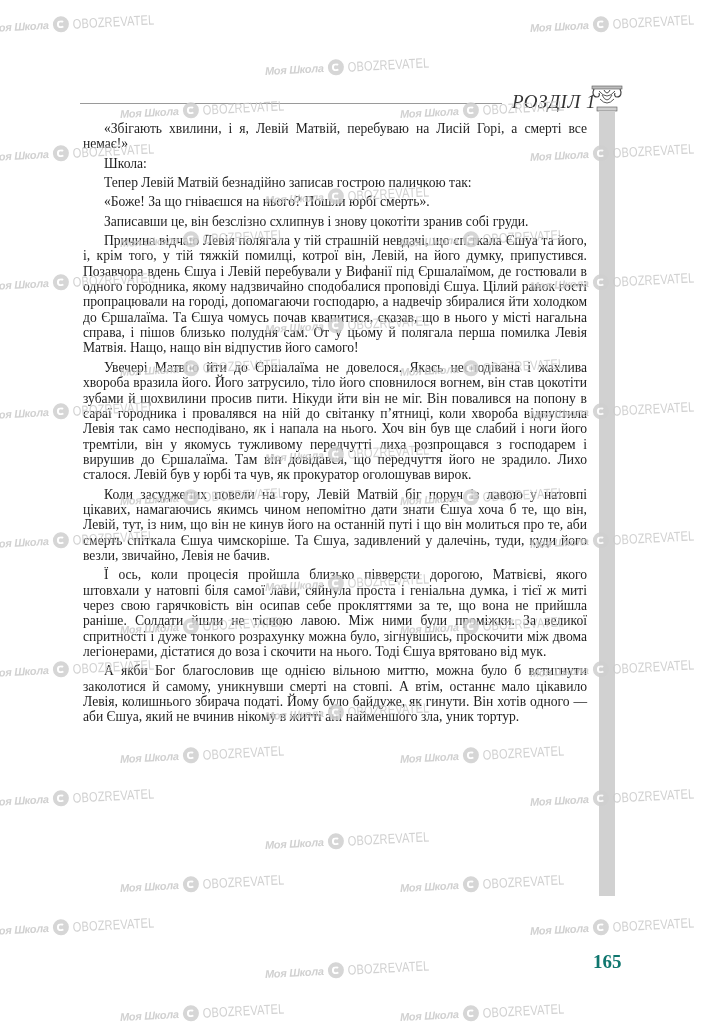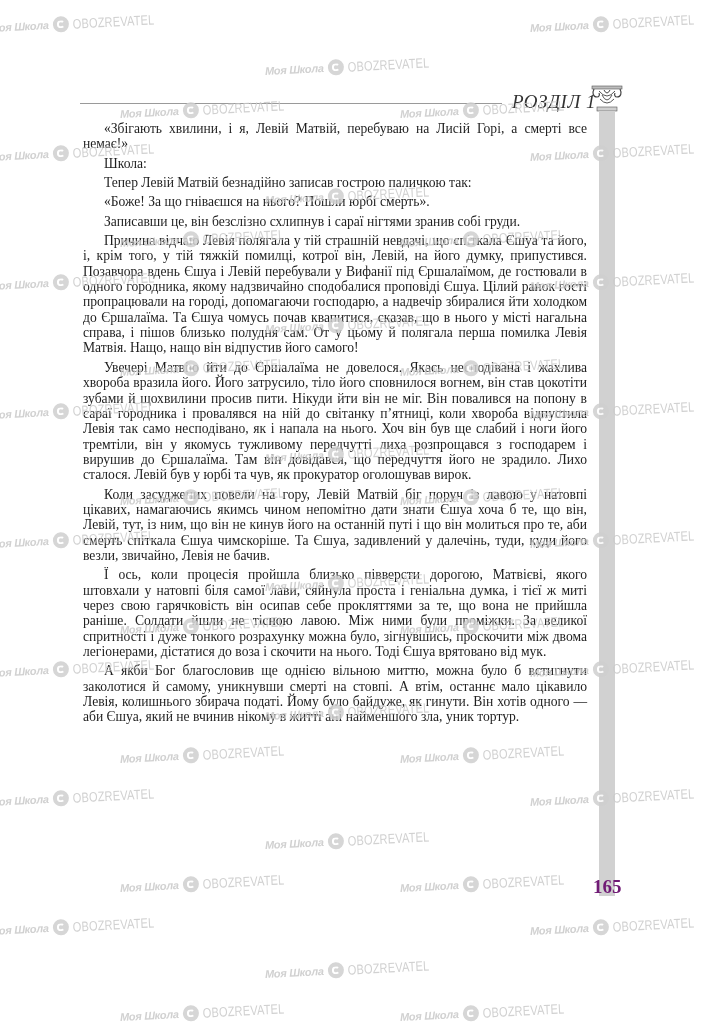--- a/index.html
+++ b/index.html
@@ -33,21 +33,21 @@
   }
   .column-bar {
     position:absolute; left:599px; top:113px; width:16px; height:783px; background:#d1d1d1; z-index:1;
   }
   .text-block {
     position:absolute; left:79px; top:117px; width:512px; z-index:2;
     font-size:13.6px; line-height:15.35px; text-align:justify;
   }
   .text-block p { margin:4px; text-indent:21px; }
   .page-number {
-    position:absolute; left:593px; top:876px; font-size:19px; font-weight:bold; z-index:2; color:#701a75;
+    position:absolute; left:593px; top:951px; font-size:19px; font-weight:bold; z-index:2; color:#0f766e;
   }
 </style>
 </head>
 <body>
 
 <div class="watermarks" id="wm-layer">
     <div class="wm" style="left: -10px; top: 20px;">
       <span class="wm-school">Моя Школа</span>
       <span class="wm-logo"></span>
       <span class="wm-brand">OBOZREVATEL</span>
@@ -262,21 +262,21 @@
     <rect x="7" y="22" width="20" height="4" fill="#cfcfcf" stroke="#555" stroke-width="0.6"></rect>
     <rect x="9" y="26" width="16" height="4" fill="#d1d1d1"></rect>
   </svg>
 </div>
 
 <div class="text-block" id="text-block">
     <p>«Збігають хвилини, і я, Левій Матвій, перебуваю на Лисій Горі, а смерті все немає!»</p>
     <p>Школа:</p>
     <p>Тепер Левій Матвій безнадійно записав гострою паличкою так:</p>
     <p>«Боже! За що гніваєшся на нього? Пошли юрбі смерть».</p>
-    <p>Записавши це, він безслізно схлипнув і сараї нігтями зранив собі груди.</p>
+    <p>Записавши це, він безслізно схлипнув і знову цокотіти зранив собі груди.</p>
     <p>Причина відчаю Левія полягала у тій страшній невдачі, що спіткала Єшуа та його, і, крім того, у тій тяжкій помилці, котрої він, Левій, на його думку, припустився. Позавчора вдень Єшуа і Левій перебували у Вифанії під Єршалаїмом, де гостювали в одного городника, якому надзвичайно сподобалися проповіді Єшуа. Цілий ранок гості пропрацювали на городі, допомагаючи господарю, а надвечір збиралися йти холодком до Єршалаїма. Та Єшуа чомусь почав квапитися, сказав, що в нього у місті нагальна справа, і пішов близько полудня сам. От у цьому й полягала перша помилка Левія Матвія. Нащо, нащо він відпустив його самого!</p>
     <p>Увечері Матвію йти до Єршалаїма не довелося. Якась несподівана і жахлива хвороба вразила його. Його затрусило, тіло його сповнилося вогнем, він став цокотіти зубами й щохвилини просив пити. Нікуди йти він не міг. Він повалився на попону в сараї городника і провалявся на ній до світанку п’ятниці, коли хвороба відпустила Левія так само несподівано, як і напала на нього. Хоч він був ще слабий і ноги його тремтіли, він у якомусь тужливому передчутті лиха розпрощався з господарем і вирушив до Єршалаїма. Там він довідався, що передчуття його не зрадило. Лихо сталося. Левій був у юрбі та чув, як прокуратор оголошував вирок.</p>
     <p>Коли засуджених повели на гору, Левій Матвій біг поруч із лавою у натовпі цікавих, намагаючись якимсь чином непомітно дати знати Єшуа хоча б те, що він, Левій, тут, із ним, що він не кинув його на останній путі і що він молиться про те, аби смерть спіткала Єшуа чимскоріше. Та Єшуа, задивлений у далечінь, туди, куди його везли, звичайно, Левія не бачив.</p>
     <p>Ї ось, коли процесія пройшла близько півверсти дорогою, Матвієві, якого штовхали у натовпі біля самої лави, сяйнула проста і геніальна думка, і тієї ж миті через свою гарячковість він осипав себе прокляттями за те, що вона не прийшла раніше. Солдати йшли не тісною лавою. Між ними були проміжки. За великої спритності і дуже тонкого розрахунку можна було, зігнувшись, проскочити між двома легіонерами, дістатися до воза і скочити на нього. Тоді Єшуа врятовано від мук.</p>
     <p>А якби Бог благословив ще однією вільною миттю, можна було б встигнути заколотися й самому, уникнувши смерті на стовпі. А втім, останнє мало цікавило Левія, колишнього збирача податі. Йому було байдуже, як гинути. Він хотів одного — аби Єшуа, який не вчинив нікому в житті ані найменшого зла, уник тортур.</p>
   </div>
 
 <div class="page-number">165</div>
 
 </body></html>

